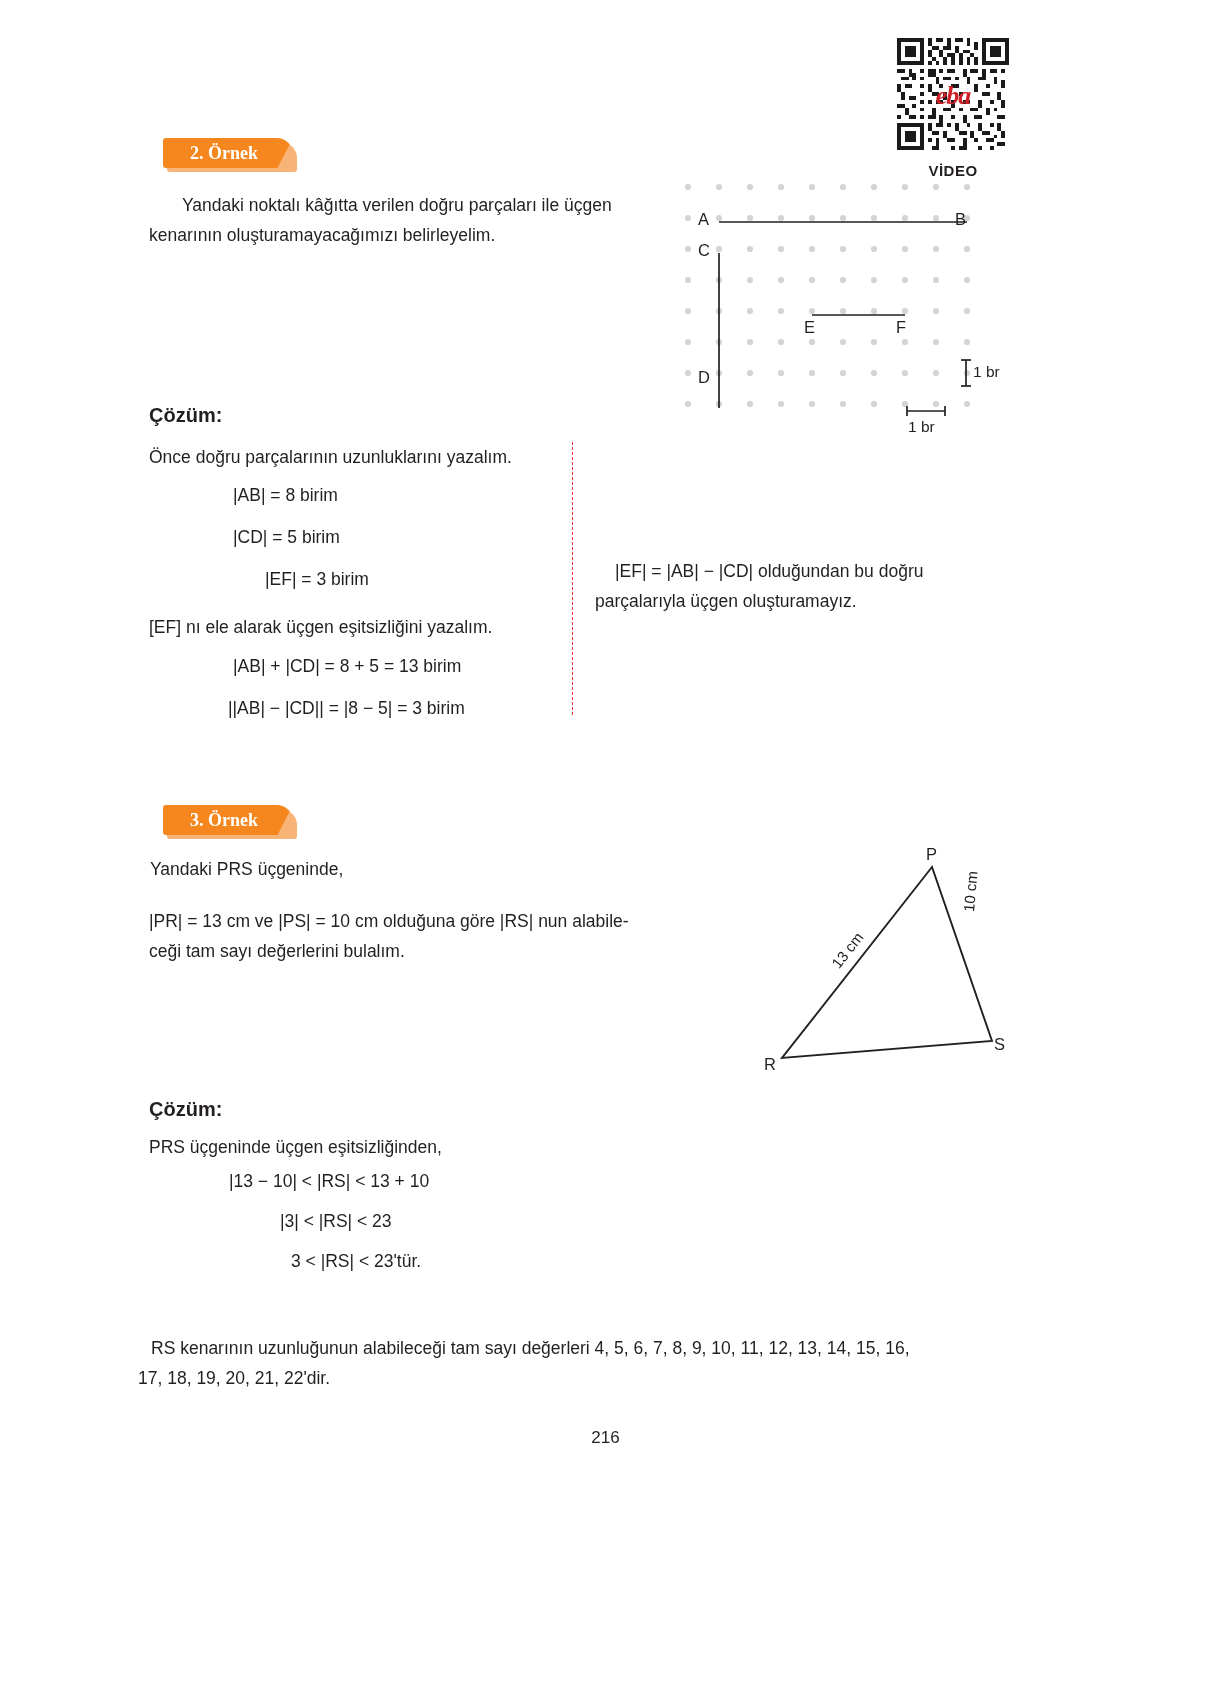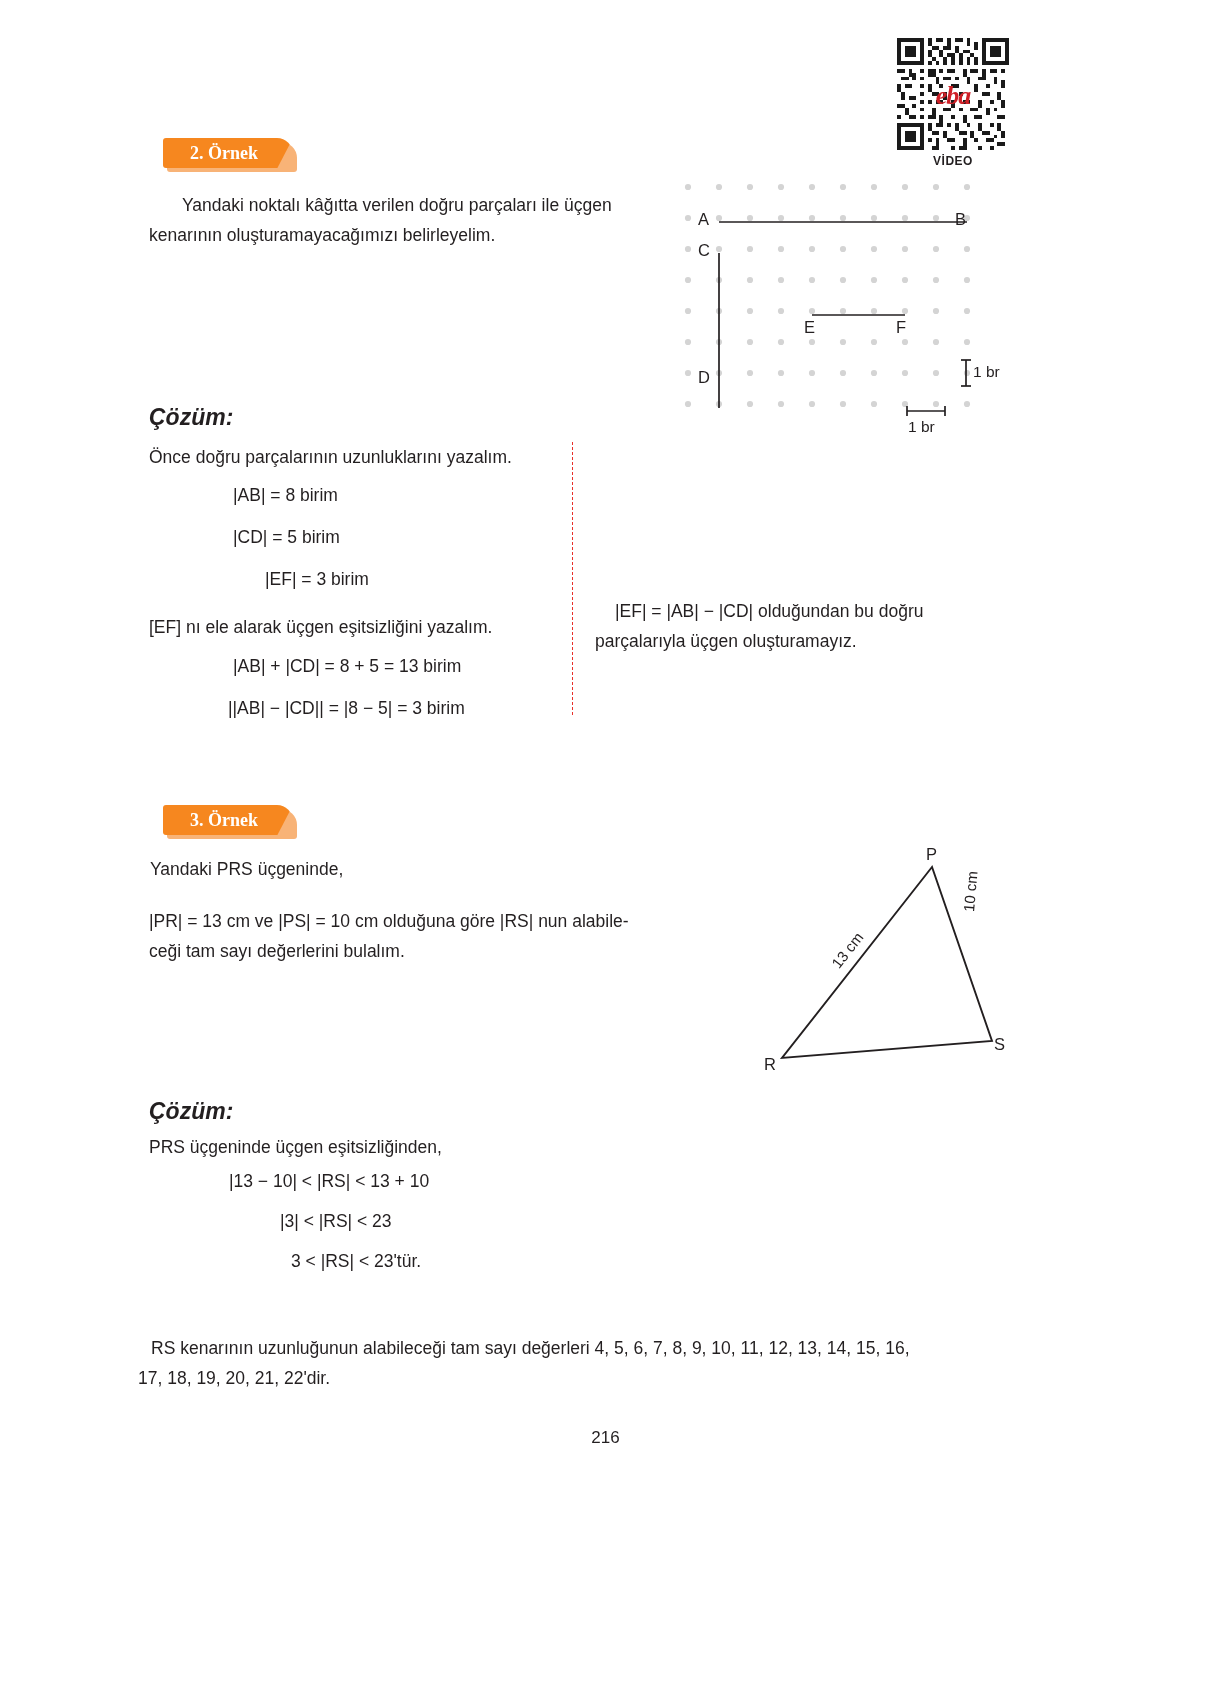--- a/index.html
+++ b/index.html
@@ -48,24 +48,24 @@
     font-style: italic;
     font-weight: 700;
     font-size: 26px;
     color: #cf2027;
     letter-spacing: -1px;
     line-height: 1;
     background: rgba(255,255,255,0.0);
     padding: 0 1px;
   }
   .video-label {
-    margin-top: 4px;
+    margin-top: 12px;
     font-family: "Liberation Sans", sans-serif;
     font-weight: 700;
-    font-size: 12px;
+    font-size: 15px;
     letter-spacing: 0.5px;
     color: #231f20;
   }
 
   
   .ribbon {
     position: absolute;
     height: 48px;
   }
   .ribbon .ribbon-shape {
@@ -111,24 +111,23 @@
 
   
   .body-text {
     position: absolute;
     font-size: 17.5px;
     line-height: 30px;
     color: #231f20;
   }
   .bold-head {
     position: absolute;
-    font-size: 23px;
+    font-size: 20px;
     font-weight: 700;
     color: #231f20;
-    font-style: italic;
   }
   .eq {
     position: absolute;
     font-size: 17.5px;
     color: #231f20;
     white-space: nowrap;
   }
 
   
   .dot-fig {
@@ -404,21 +403,21 @@
   <div class="eq" style="left:233px; top:569px;margin-left:32px;">|EF| = 3 birim</div>
 
   <div class="body-text" style="left:149px; top:612px;">[EF] nı ele alarak üçgen eşitsizliğini yazalım.</div>
 
   <div class="eq" style="left:233px; top:656px;">|AB| + |CD| = 8 + 5 = 13 birim</div>
   <div class="eq" style="left:228px; top:698px;">||AB| − |CD|| = |8 − 5| = 3 birim</div>
 
   <div class="red-divider"></div>
 
   <div class="body-text" style="left:595px; top:556px; width:400px;">
-    <div style="text-indent:20px;margin-top:40px;">|EF| = |AB| − |CD| olduğundan bu doğru</div>
+    <div style="text-indent:20px;">|EF| = |AB| − |CD| olduğundan bu doğru</div>
     <div>parçalarıyla üçgen oluşturamayız.</div>
   </div>
 
   <div class="ribbon" style="left:163px; top:805px;">
     <div class="ribbon-shape"></div>
     <div class="ribbon-text">3. Örnek</div>
   </div>
 
   <div class="body-text" style="left:149px; top:854px; width:570px;">
     <div style="text-indent:1px;">Yandaki PRS üçgeninde,</div>

